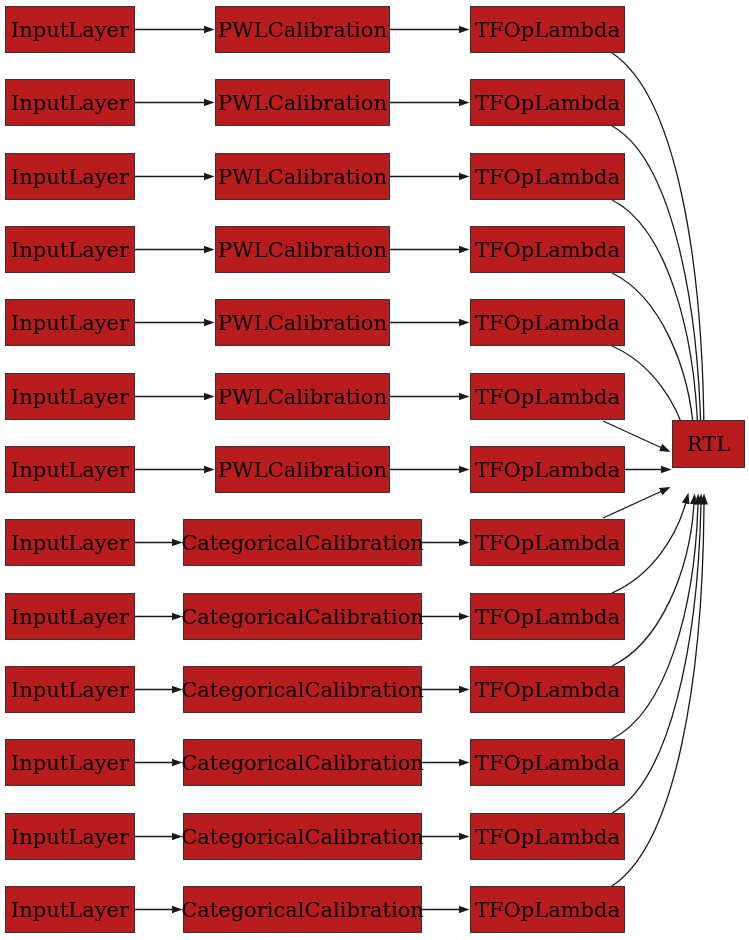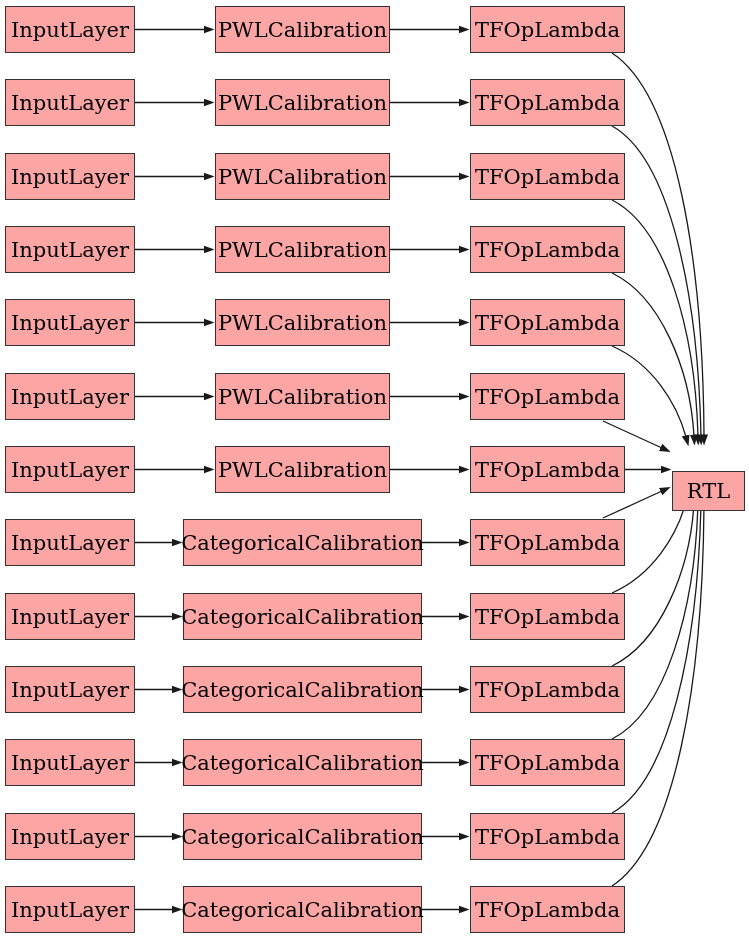--- a/index.html
+++ b/index.html
@@ -17,21 +17,21 @@
     width: 749px; height: 940px;
   }
   svg.edges path.edge {
     fill: none;
     stroke: #1a1a1a;
     stroke-width: 1.3;
   }
   .node {
     position: absolute;
     box-sizing: border-box;
-    background: #fca5a5;
+    background: #b91c1c;
     border: 1.4px solid #333333;
     display: flex;
     align-items: center;
     justify-content: center;
     font-size: 21px;
     color: #000000;
     white-space: nowrap;
   }
 </style>
 </head>
@@ -116,14 +116,14 @@
     <div class="node" style="left: 470px; top: 666px; width: 155px; height: 47px;">TFOpLambda</div>
     <div class="node" style="left: 5px; top: 739px; width: 130px; height: 47px;">InputLayer</div>
     <div class="node" style="left: 183px; top: 739px; width: 239px; height: 47px;">CategoricalCalibration</div>
     <div class="node" style="left: 470px; top: 739px; width: 155px; height: 47px;">TFOpLambda</div>
     <div class="node" style="left: 5px; top: 813px; width: 130px; height: 47px;">InputLayer</div>
     <div class="node" style="left: 183px; top: 813px; width: 239px; height: 47px;">CategoricalCalibration</div>
     <div class="node" style="left: 470px; top: 813px; width: 155px; height: 47px;">TFOpLambda</div>
     <div class="node" style="left: 5px; top: 886px; width: 130px; height: 47px;">InputLayer</div>
     <div class="node" style="left: 183px; top: 886px; width: 239px; height: 47px;">CategoricalCalibration</div>
     <div class="node" style="left: 470px; top: 886px; width: 155px; height: 47px;">TFOpLambda</div>
-    <div class="node" style="left: 672px; top: 471px; width: 73px; height: 40px;">RTL</div>
+    <div class="node" style="left: 672px; top: 420px; width: 73px; height: 48px;">RTL</div>
   </div>
 
 </body></html>

